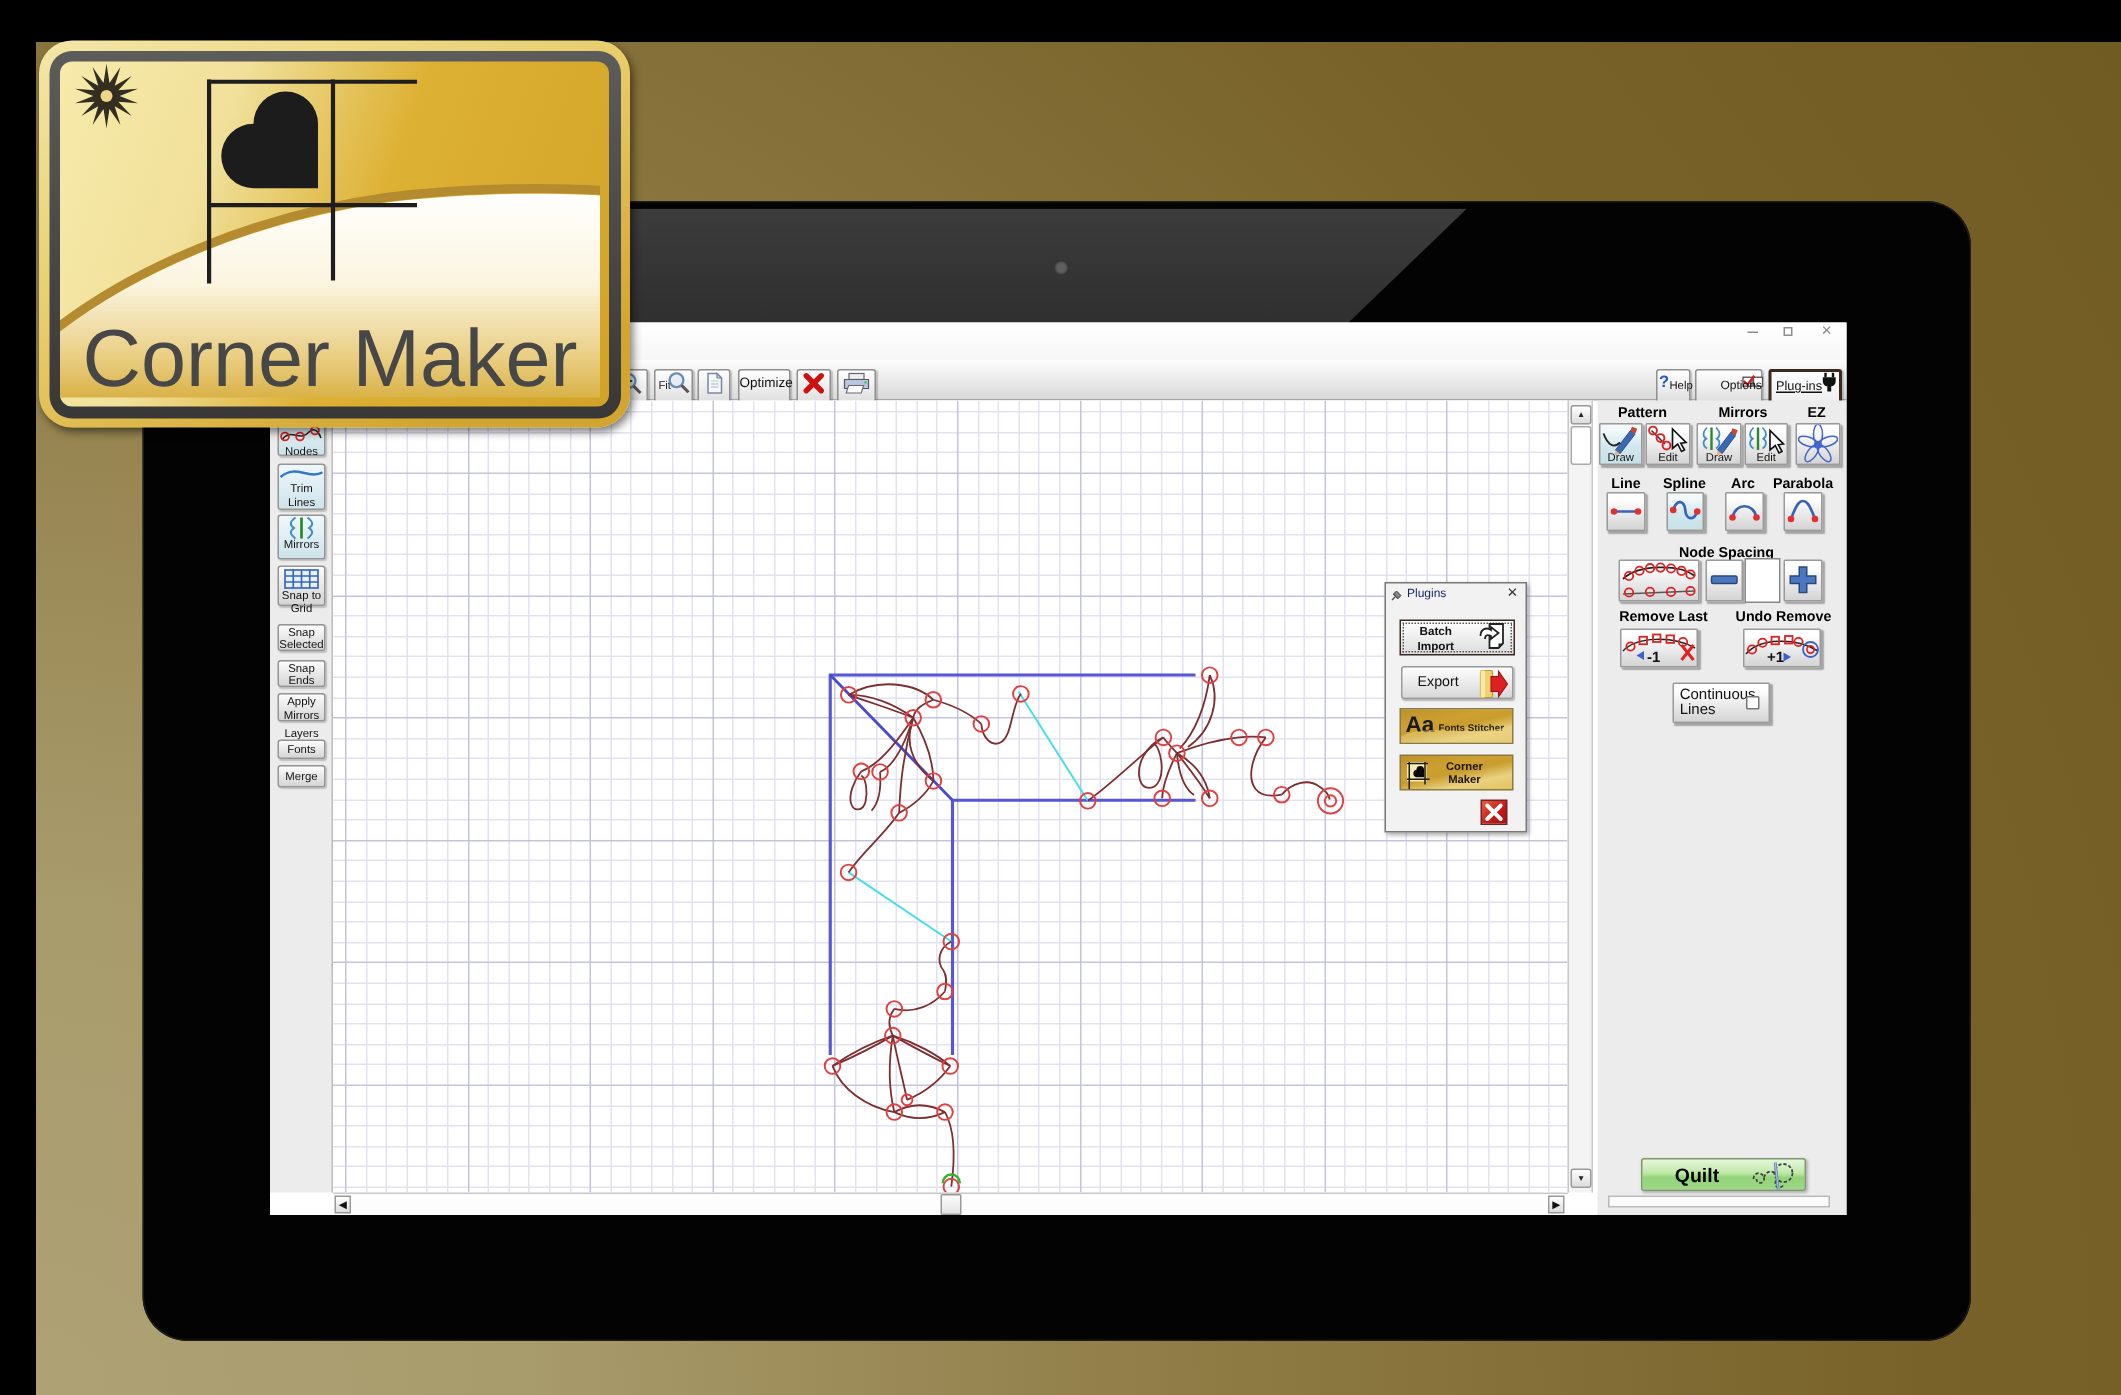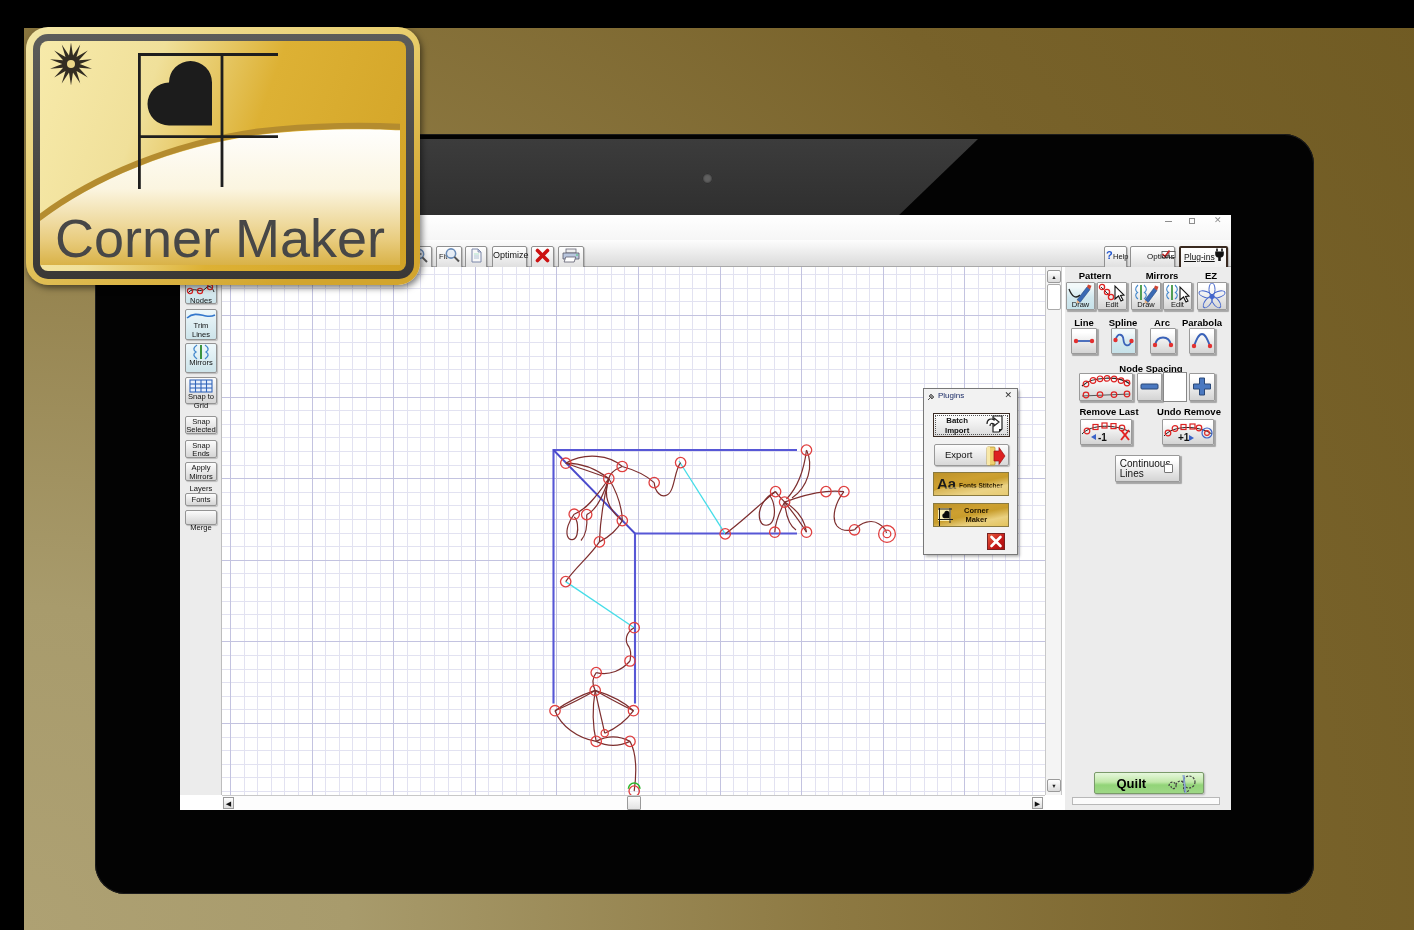--- a/index.html
+++ b/index.html
@@ -156,21 +156,21 @@
               <line x1="19.5" y1="2" x2="19.5" y2="14"></line>
             </g>
           </svg>
         <div style="margin-top:-3px;">Snap to<br>Grid</div>
       </div>
       <div class="sbtn" style="top:148.7px;height:18.5px;padding-top:1px;">Snap<br>Selected</div>
       <div class="sbtn" style="top:172.8px;height:18.5px;padding-top:1px;">Snap<br>Ends</div>
       <div class="sbtn" style="top:195.4px;height:18.5px;padding-top:1px;">Apply<br>Mirrors</div>
       <div style="position:absolute;top:216.5px;width:42px;text-align:center;font-size:7.6px;color:#111;">Layers</div>
       <div class="sbtn" style="top:225.5px;height:13px;padding-top:2px;">Fonts</div>
-      <div class="sbtn" style="top:243px;height:15px;padding-top:13px;">Merge</div>
+      <div class="sbtn" style="top:243px;height:15px;padding-top:3px;">Merge</div>
     </div>
     <div id="canvas">
       <svg width="823" height="528" viewBox="0 0 823 528">
 
         <rect width="823" height="528" fill="#ffffff"></rect>
         <path d="M22.5 0V528M35.5 0V528M49.5 0V528M62.5 0V528M76.5 0V528M103.5 0V528M117.5 0V528M130.5 0V528M144.5 0V528M158.5 0V528M185.5 0V528M198.5 0V528M212.5 0V528M226.5 0V528M239.5 0V528M266.5 0V528M280.5 0V528M294.5 0V528M307.5 0V528M321.5 0V528M348.5 0V528M362.5 0V528M375.5 0V528M389.5 0V528M402.5 0V528M430.5 0V528M443.5 0V528M457.5 0V528M470.5 0V528M484.5 0V528M511.5 0V528M525.5 0V528M538.5 0V528M552.5 0V528M566.5 0V528M593.5 0V528M606.5 0V528M620.5 0V528M634.5 0V528M647.5 0V528M674.5 0V528M688.5 0V528M702.5 0V528M715.5 0V528M729.5 0V528M756.5 0V528M770.5 0V528M783.5 0V528M797.5 0V528M810.5 0V528" stroke="#e2e2f1" stroke-width="1" fill="none"></path>
           <path d="M0 7.5H823M0 21.5H823M0 34.5H823M0 62.5H823M0 75.5H823M0 89.5H823M0 102.5H823M0 116.5H823M0 143.5H823M0 157.5H823M0 170.5H823M0 184.5H823M0 198.5H823M0 225.5H823M0 238.5H823M0 252.5H823M0 266.5H823M0 279.5H823M0 306.5H823M0 320.5H823M0 334.5H823M0 347.5H823M0 361.5H823M0 388.5H823M0 402.5H823M0 415.5H823M0 429.5H823M0 442.5H823M0 470.5H823M0 483.5H823M0 497.5H823M0 510.5H823M0 524.5H823" stroke="#e2e2f1" stroke-width="1" fill="none"></path>
           <path d="M8.5 0V528M90.5 0V528M171.5 0V528M253.5 0V528M334.5 0V528M416.5 0V528M498.5 0V528M579.5 0V528M661.5 0V528M742.5 0V528" stroke="#c3c3e0" stroke-width="1" fill="none"></path>
           <path d="M0 48.5H823M0 130.5H823M0 211.5H823M0 293.5H823M0 374.5H823M0 456.5H823" stroke="#c3c3e0" stroke-width="1" fill="none"></path>
 

